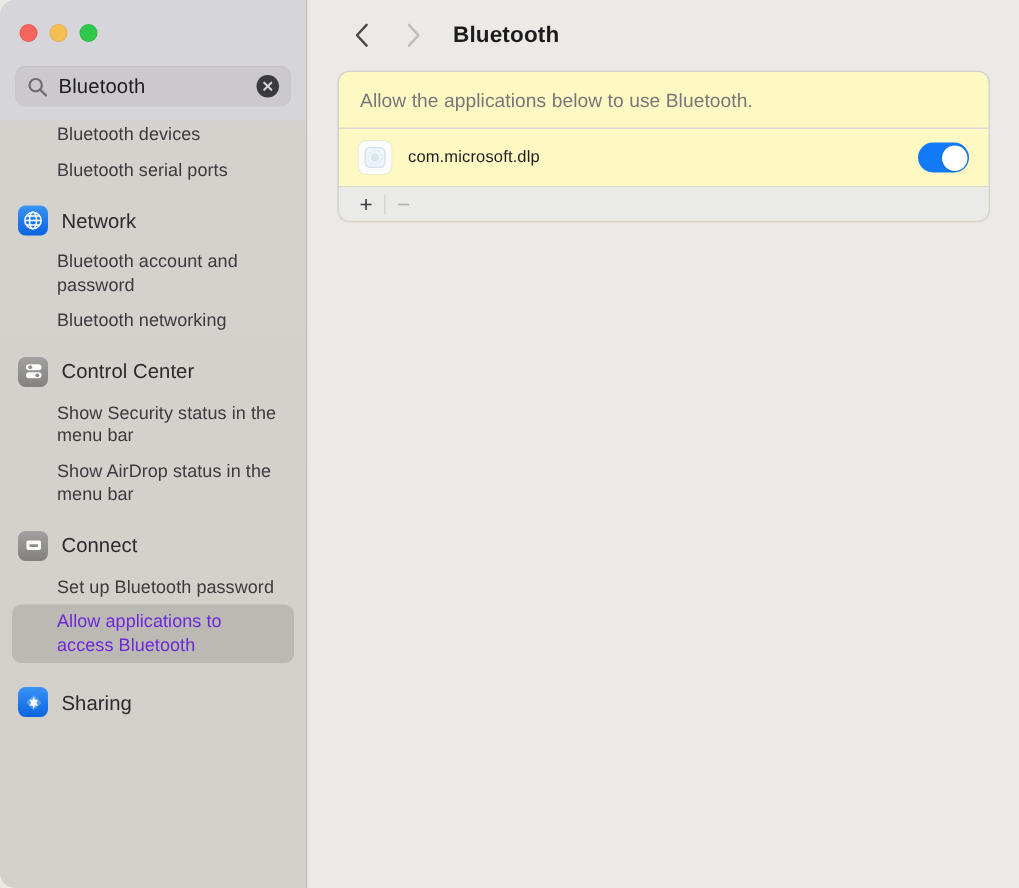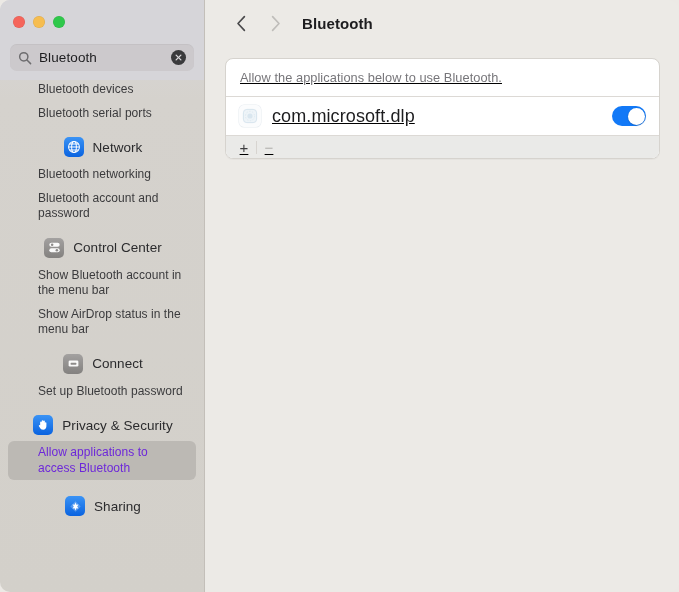--- a/index.html
+++ b/index.html
@@ -68,21 +68,20 @@
     top:81px; left:0; right:0; bottom:0;
     overflow:hidden;
   }
   .nav-list { padding:0 0 4px 0; }
 
   .group-head {
     display:flex; align-items:center;
     gap:9px;
     padding:6px 10px 6px 12px;
     margin-top:6px;
-    justify-content:center;
   }
   .group-icon {
     width:20px; height:20px; flex:0 0 20px;
     border-radius:5px;
     display:flex; align-items:center; justify-content:center;
     position:relative;
   }
   .group-icon svg { display:block; }
   .group-label {
     font-size:13.5px; color:#2b2b2d; letter-spacing:.05px;
@@ -126,27 +125,26 @@
   .chev svg { display:block; }
   #main-title {
     font-size:15px;
     font-weight:bold;
     color:#1d1d1f;
     letter-spacing:.1px;
     margin-left:10px;
   }
 
   #card {
-    margin:11px 19px 0 20px;
-    background:#ffffff;
+    margin:0 19px 0 20px;
+    background:#fef9c3;
     border:.5px solid #d6d3ce;
     border-radius:8px;
     overflow:hidden;
     box-shadow:0 .5px 1px rgba(0,0,0,.03);
-    text-decoration:underline;
   }
   #card-note {
     padding:11px 14px 11px 14px;
     font-size:12.8px;
     color:#77767a;
     letter-spacing:.05px;
     border-bottom:.5px solid #dcd9d5;
   }
   .app-row {
     display:flex; align-items:center;
@@ -158,21 +156,21 @@
   .app-icon {
     width:22px; height:22px; flex:0 0 22px;
     border-radius:5px;
     background:#fbfcfd;
     display:flex; align-items:center; justify-content:center;
     box-shadow:0 0 0 .5px rgba(180,195,210,.35);
   }
   .app-icon svg { display:block; }
   .app-name {
     flex:1 1 auto;
-    font-size:18px;
+    font-size:11px;
     color:#1d1d1f;
     letter-spacing:.1px;
   }
   .toggle {
     width:34px; height:20px;
     border-radius:10px;
     background:#1279f7;
     position:relative;
     flex:0 0 34px;
     cursor:pointer;
@@ -246,58 +244,48 @@
             <svg width="14" height="14" viewBox="0 0 16 16" fill="none" stroke="#fff" stroke-width="1.15">
               <circle cx="8" cy="8" r="6.2"></circle>
               <ellipse cx="8" cy="8" rx="2.7" ry="6.2"></ellipse>
               <line x1="1.9" y1="8" x2="14.1" y2="8"></line>
               <line x1="2.7" y1="4.6" x2="13.3" y2="4.6"></line>
               <line x1="2.7" y1="11.4" x2="13.3" y2="11.4"></line>
             </svg>
           </span>
           <span class="group-label">Network</span>
         </div>
+        <div class="sub-item">Bluetooth account and password</div>
         <div class="sub-item">Bluetooth networking</div>
-        <div class="sub-item">Bluetooth account and password</div>
 
         <div class="group-head">
           <span class="group-icon" style="background:linear-gradient(180deg,#a3a1a0,#83817f);">
             <svg width="13" height="13" viewBox="0 0 16 16">
               <rect x="1.6" y="2.2" width="12.8" height="5" rx="2.5" fill="#fff" opacity=".95"></rect>
               <circle cx="5.1" cy="4.7" r="1.55" fill="#8e8c8a"></circle>
               <rect x="1.6" y="8.8" width="12.8" height="5" rx="2.5" fill="#fff" opacity=".95"></rect>
               <circle cx="10.9" cy="11.3" r="1.55" fill="#8e8c8a"></circle>
             </svg>
           </span>
           <span class="group-label">Control Center</span>
         </div>
-        <div class="sub-item">Show Bluetooth account in the menu bar</div>
+        <div class="sub-item">Show Security status in the menu bar</div>
         <div class="sub-item">Show AirDrop status in the menu bar</div>
 
         <div class="group-head">
           <span class="group-icon" style="background:linear-gradient(180deg,#a3a1a0,#83817f);">
             <svg width="13" height="13" viewBox="0 0 16 16">
               <rect x="2" y="4.2" width="12" height="7.6" rx="1.6" fill="#fff" opacity=".95"></rect>
               <rect x="4.4" y="7.2" width="7.2" height="2.2" rx="0.7" fill="#8e8c8a"></rect>
             </svg>
           </span>
           <span class="group-label">Connect</span>
         </div>
         <div class="sub-item">Set up Bluetooth password</div>
 
-        <div class="group-head">
-          <span class="group-icon" style="background:linear-gradient(180deg,#3a93f5,#0a63e0);">
-            <svg width="12" height="12" viewBox="0 0 16 16" fill="#fff">
-              <path d="M4.2 8.2V4.3a1.05 1.05 0 0 1 2.1 0v3.1V2.6a1.05 1.05 0 0 1 2.1 0v4.8V3.2a1.05 1.05 0
-                       0 1 2.1 0v4.2V5.4a1.02 1.02 0 0 1 2.04 0v4.2c0 2.6-1.8 4.6-4.3 4.6-2.4
-                       0-3.5-1.3-4.3-2.7L2.6 9.8a1.05 1.05 0 0 1 1.6-1.35z"></path>
-            </svg>
-          </span>
-          <span class="group-label">Privacy &amp; Security</span>
-        </div>
         <div class="sub-item selected">Allow applications to access Bluetooth</div>
 
         <div class="group-head" style="margin-top:10px;">
           <span class="group-icon" style="background:linear-gradient(180deg,#3a93f5,#0a63e0);">
             <svg width="13" height="13" viewBox="0 0 16 16" fill="#fff">
               <path d="M8 1.6 14.4 8 8 14.4 1.6 8z" opacity=".25"></path>
               <path d="M8 3.1l1.05 2.6 2.6-.2-1.6 2.5 1.6 2.5-2.6-.2L8 12.9 6.95 10.3l-2.6.2
                        1.6-2.5-1.6-2.5 2.6.2z"></path>
             </svg>
           </span>

